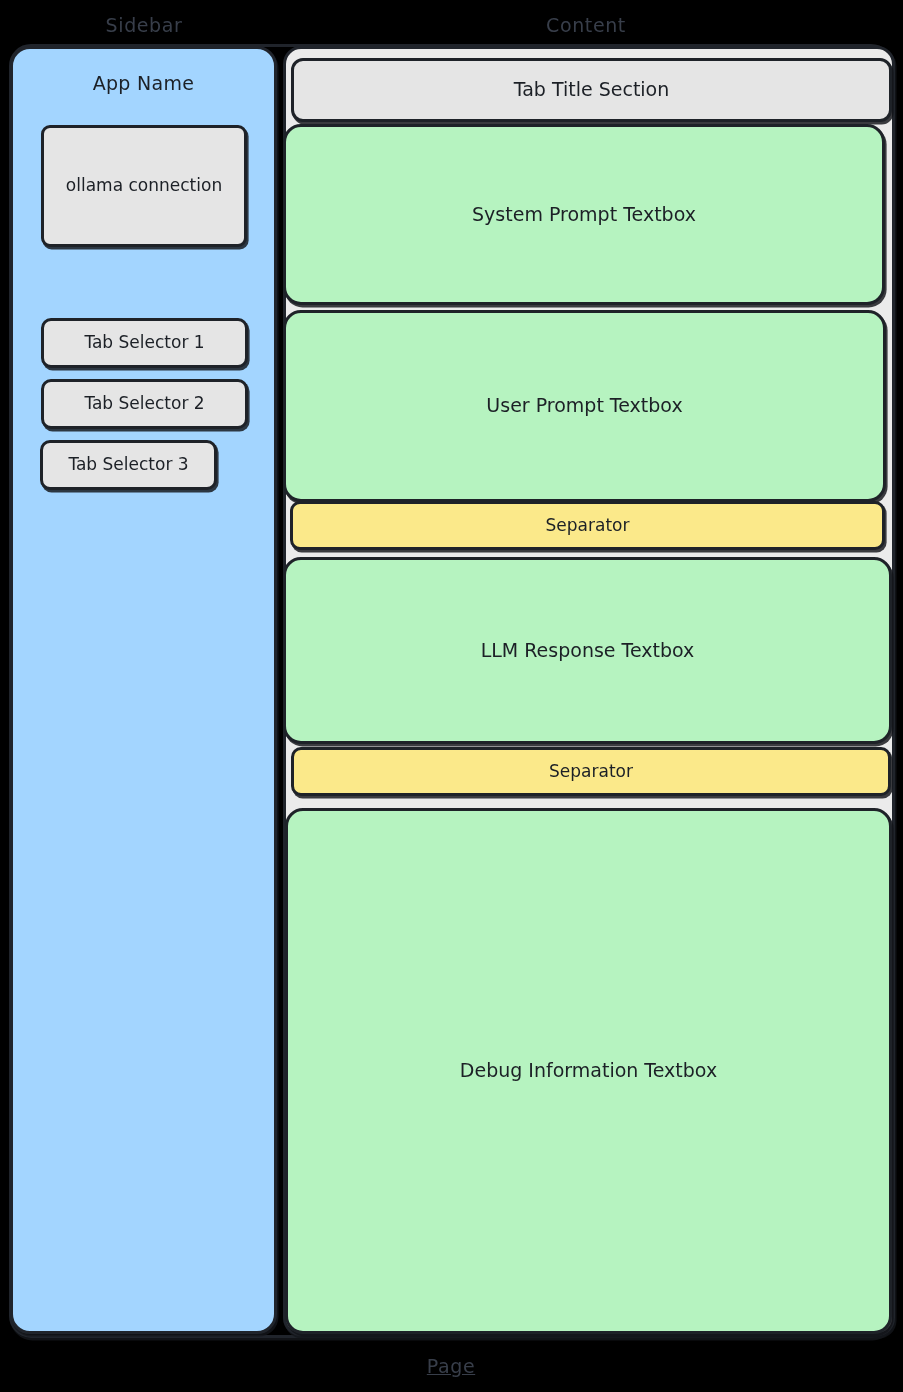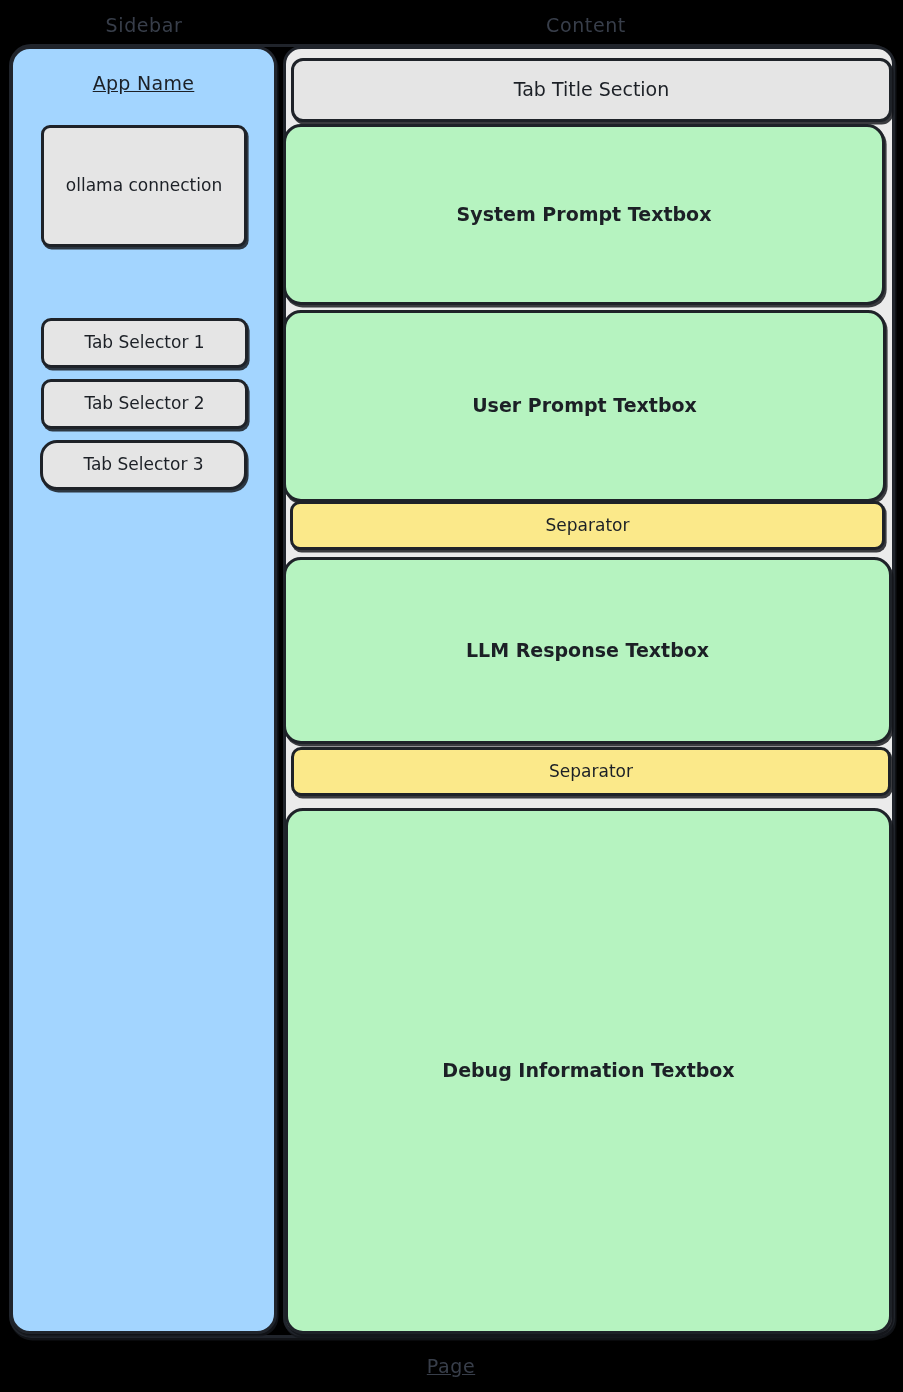--- a/index.html
+++ b/index.html
@@ -115,49 +115,48 @@
     font-family: "DejaVu Sans", sans-serif;
     box-shadow: 1.6px 2.4px 0 0 rgba(18,20,25,0.82);
   }
   .node .node-text {
     display: block;
     line-height: 1.25;
     white-space: nowrap;
   }
 
   .pink  { background: #e5e5e5; }
-  .green { background: #b6f3c0; font-weight: bold; }
+  .green { background: #b6f3c0; }
   .yellow{ background: #fbe98a; }
 
   
   #app-name-label {
     position: absolute;
     left: 10px;
     top: 72px;
     width: 267px;
     text-align: center;
     color: #1c2026;
     font-size: 19px;
     font-family: "DejaVu Sans", sans-serif;
     letter-spacing: 0.3px;
-    text-decoration: underline;
   }
 
   #ollama-connection-box {
     left: 41px;
     top: 125px;
     width: 206px;
     height: 122px;
     border-radius: 9px;
     font-size: 17px;
   }
 
   #tab-selector-1 { left: 41px; top: 318px; width: 207px; height: 50px; border-radius: 10px; font-size: 17px; }
   #tab-selector-2 { left: 41px; top: 379px; width: 207px; height: 50px; border-radius: 10px; font-size: 17px; }
-  #tab-selector-3 { left: 40px; top: 440px; width: 207px; height: 50px; border-radius: 17px; font-size: 17px; }
+  #tab-selector-3 { left: 40px; top: 440px; width: 177px; height: 50px; border-radius: 10px; font-size: 17px; }
 
   
   #tab-title-section {
     left: 291px;
     top: 58px;
     width: 601px;
     height: 64px;
     border-radius: 12px;
     font-size: 19px;
   }

